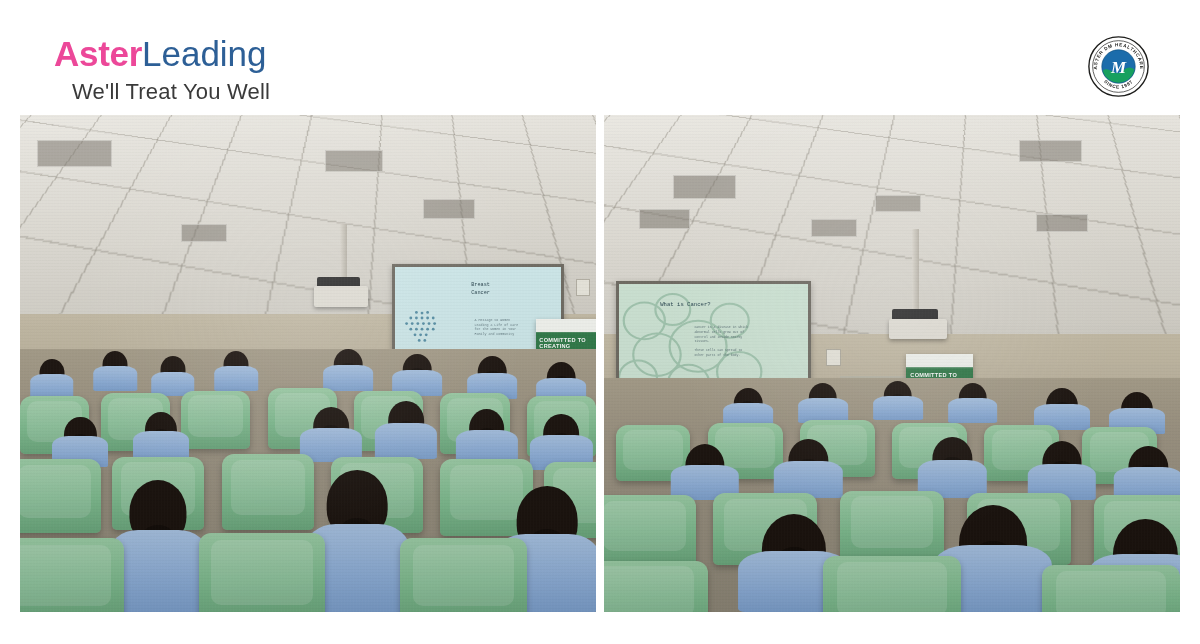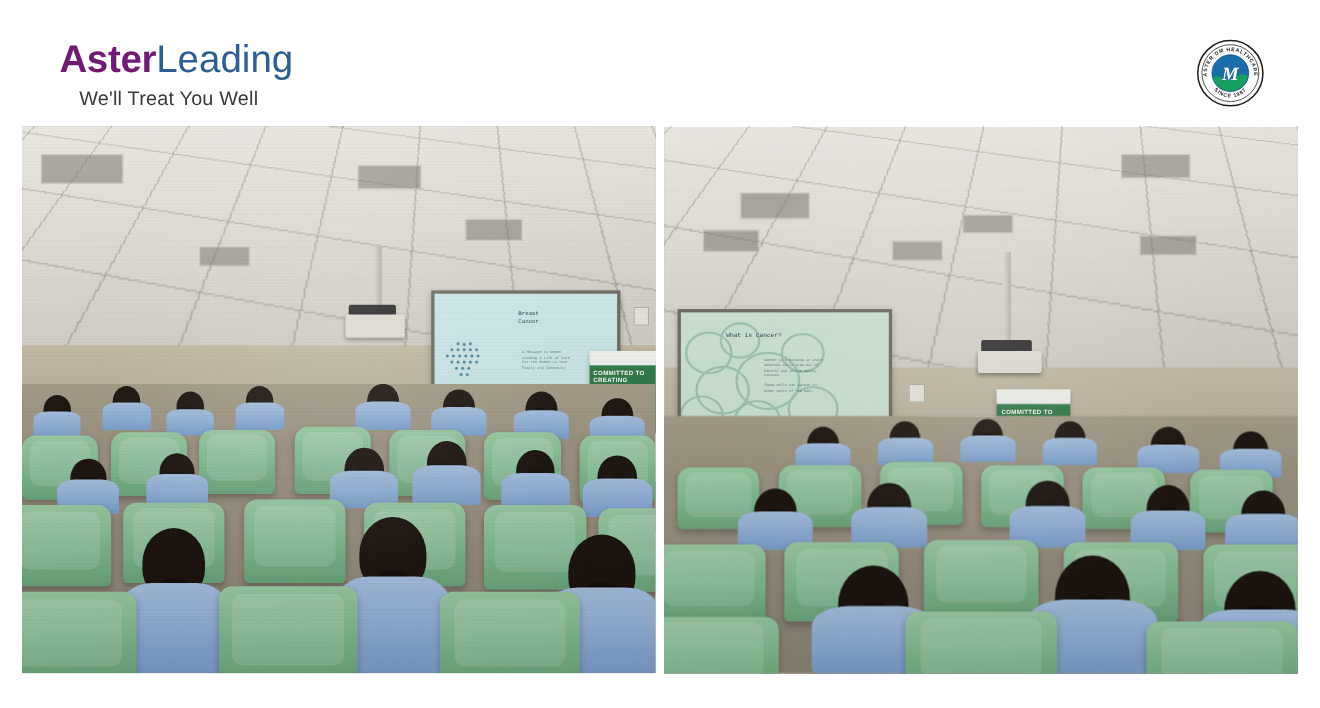--- a/index.html
+++ b/index.html
@@ -36,32 +36,32 @@
   }
 
   .brand-wordmark {
     font-size: 35px;
     line-height: 40px;
     letter-spacing: -0.3px;
     white-space: nowrap;
   }
   .brand-aster {
     font-weight: 700;
-    color: #701a75;
+    color: #ec4899;
   }
   .brand-medcity {
     font-weight: 400;
     color: #2d5f96;
     letter-spacing: 0px;
   }
 
   .brand-tagline {
     margin-top: 5px;
     margin-left: 18px;
-    font-size: 18px;
+    font-size: 22px;
     letter-spacing: 0.2px;
     color: #3a3a3a;
     font-weight: 400;
     white-space: nowrap;
   }
 
   
   .seal {
     position: absolute;
     right: 50px;

